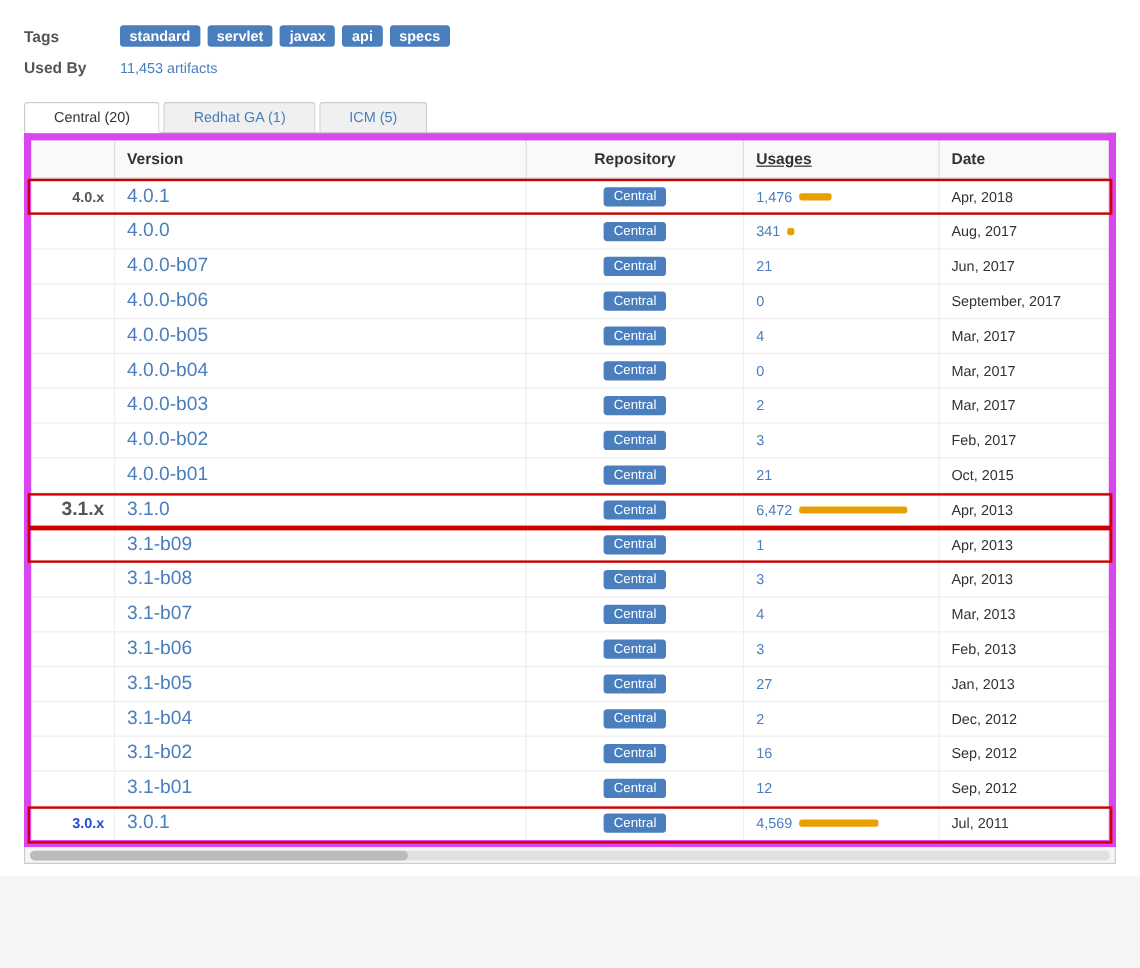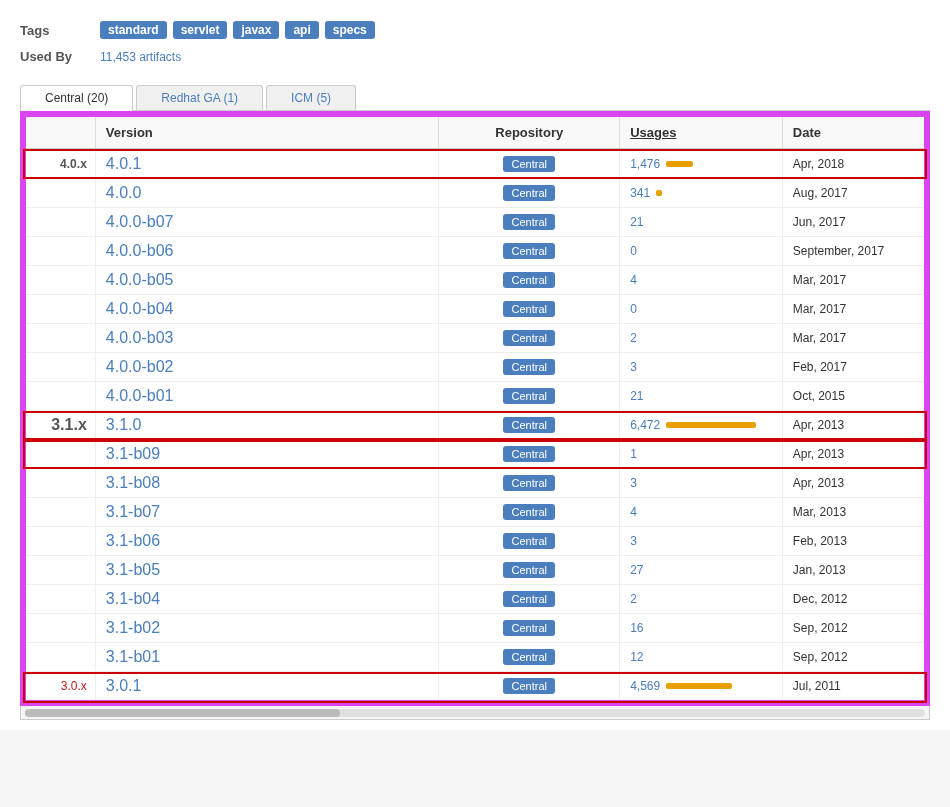--- a/index.html
+++ b/index.html
@@ -341,21 +341,21 @@
             <td><a class="version-link" href="#">3.1-b01</a></td>
             <td style="text-align: center;"><span class="repo-badge">Central</span></td>
             <td>
               <div class="usage-cell">
                 <a class="usage-link" href="#">12</a>
               </div>
             </td>
             <td class="date-cell">Sep, 2012</td>
           </tr>
           <tr style="outline: rgb(204, 0, 0) solid 2px; outline-offset: -2px; position: relative;">
-            <td style="text-align: right; font-weight: normal; color: #b91c1c; font-size: 12px; padding-right: 8px;">3.0.x</td>
+            <td style="text-align: right; font-weight: bold; color: #1d4ed8; font-size: 12px; padding-right: 8px;">3.0.x</td>
             <td><a class="version-link" href="#">3.0.1</a></td>
             <td style="text-align: center;"><span class="repo-badge">Central</span></td>
             <td>
               <div class="usage-cell">
                 <a class="usage-link" href="#">4,569</a>
                 <span class="usage-bar" style="width: 66px;"></span>
               </div>
             </td>
             <td class="date-cell">Jul, 2011</td>
           </tr>

